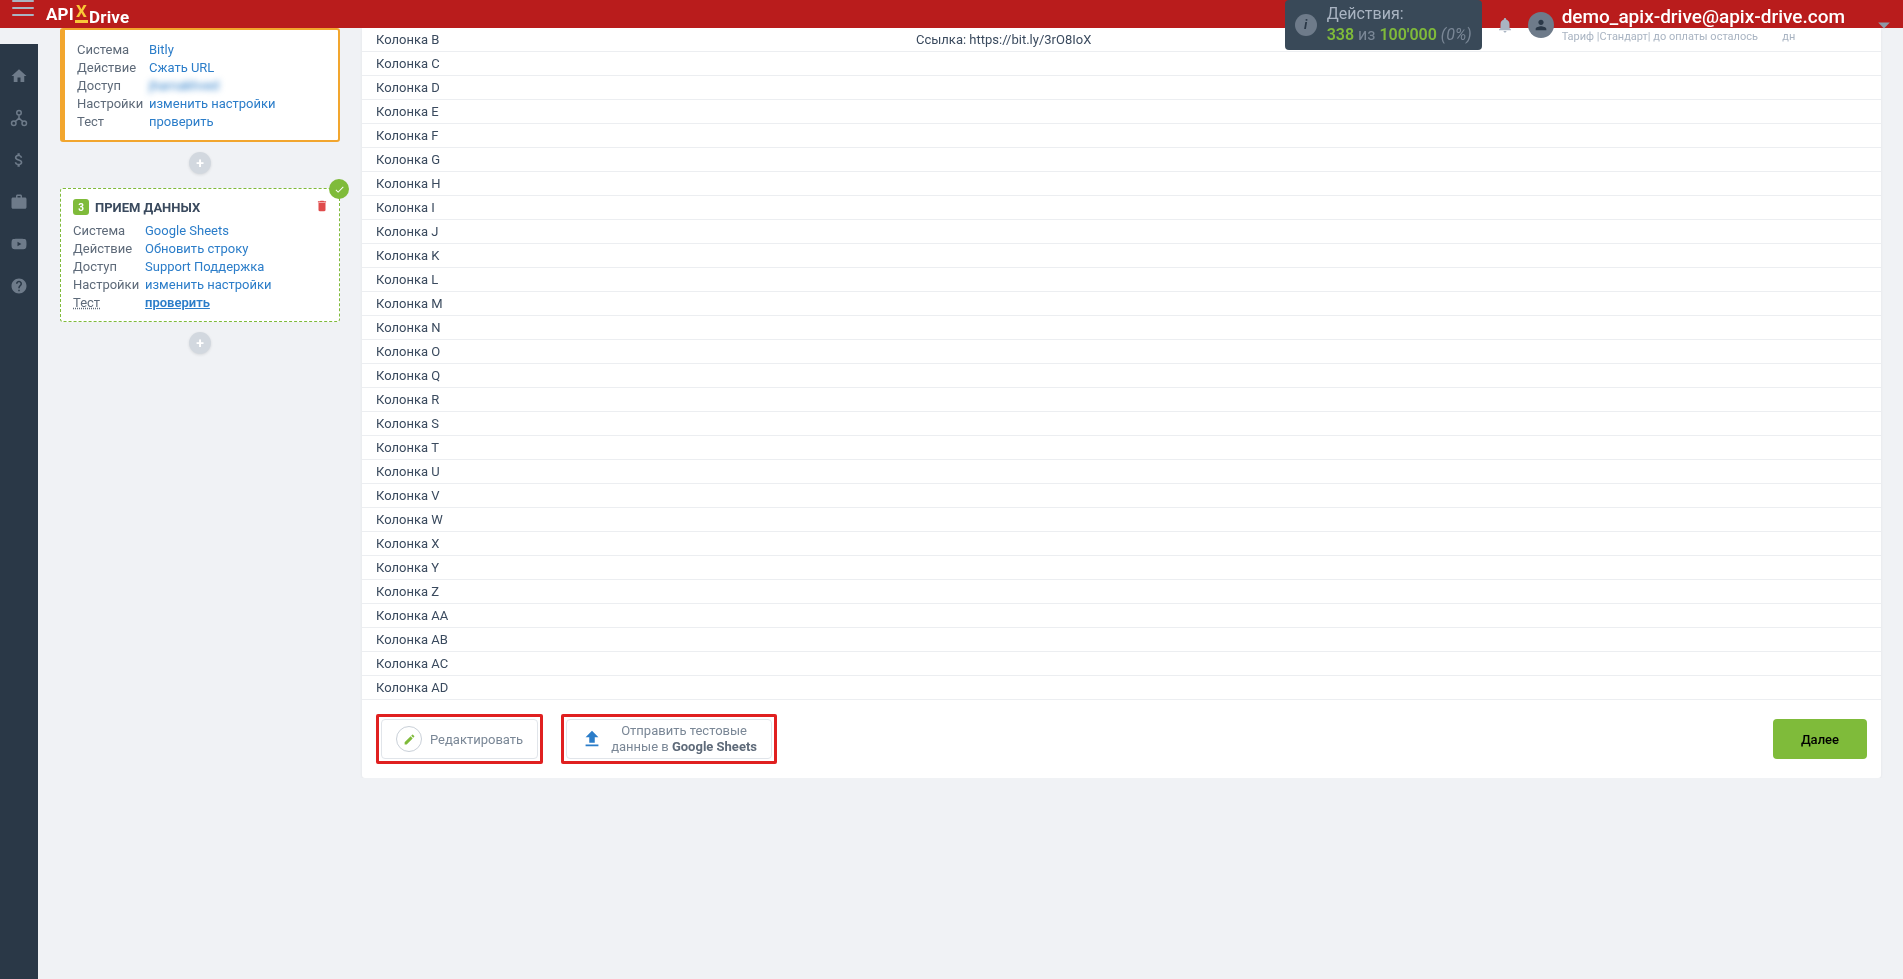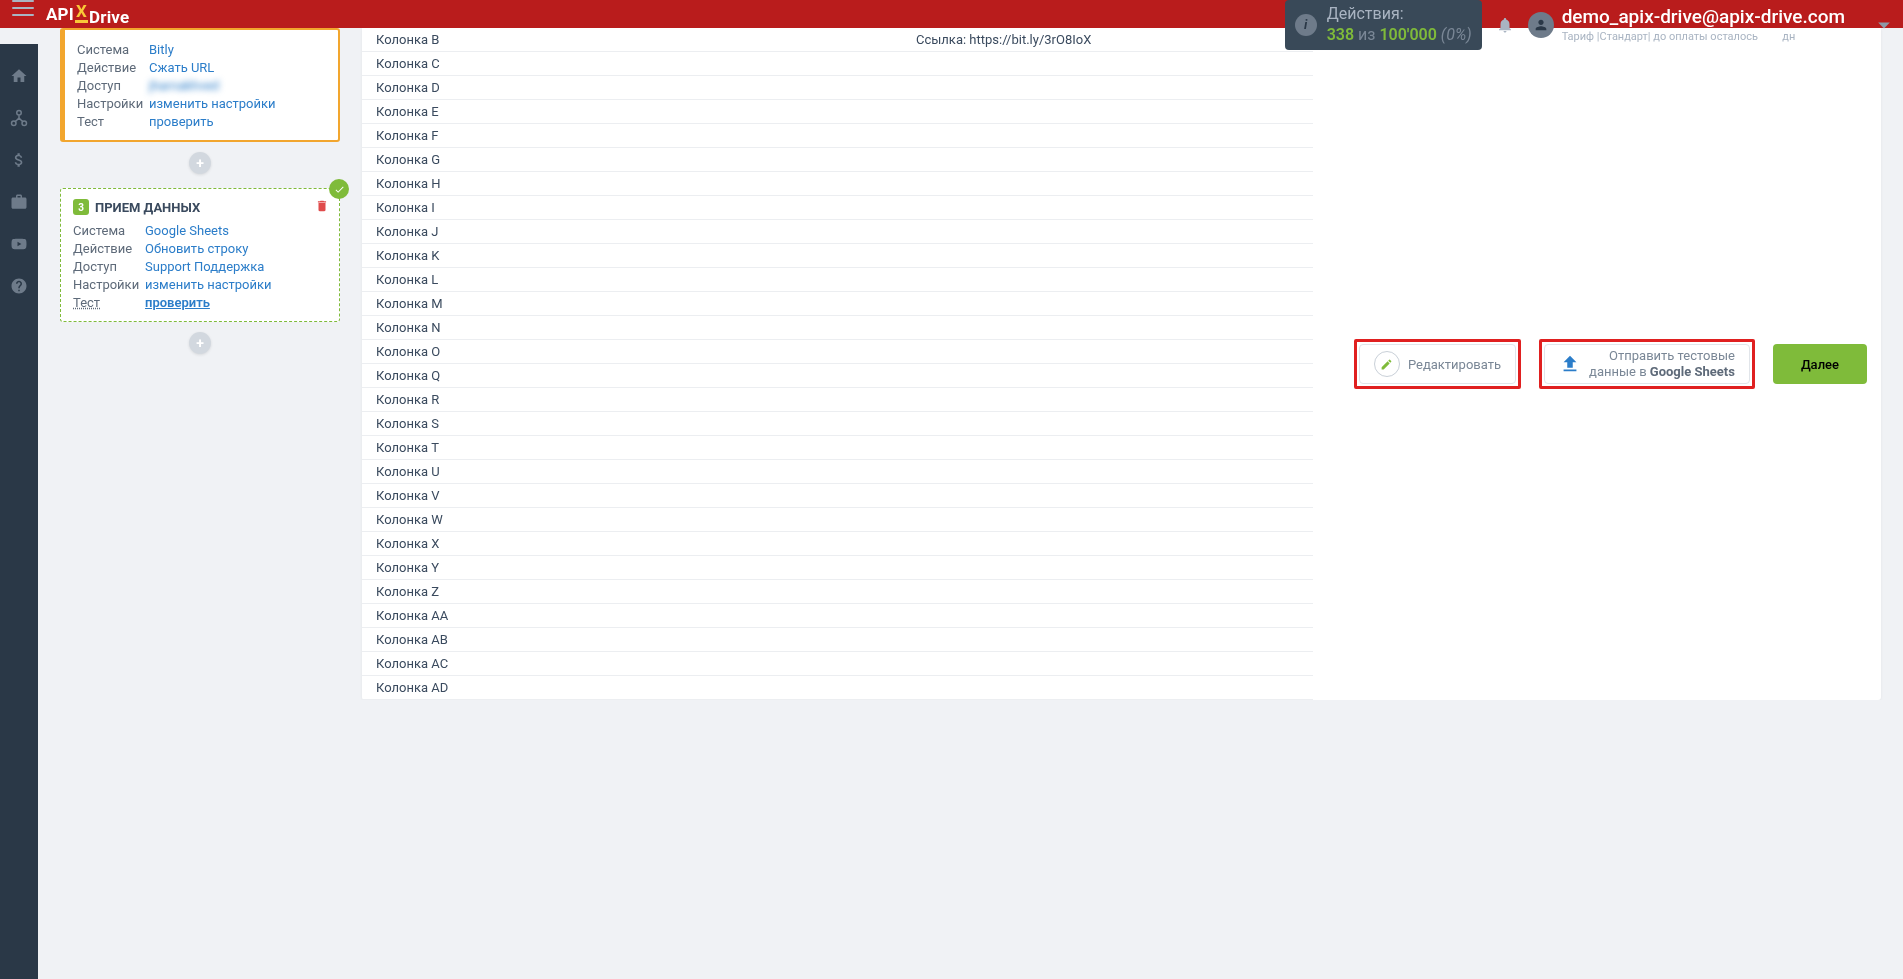--- a/index.html
+++ b/index.html
@@ -33,21 +33,21 @@
 .chevron svg { width: 14px; height: 9px; fill: #8e99a7; }
 
 
 .sidenav { position: fixed; left: 0; top: 44px; bottom: 0; width: 38px; background: #2a3847; display: flex; flex-direction: column; align-items: center; padding-top: 16px; gap: 10px; }
 .sidenav-item { width: 38px; height: 32px; display: flex; align-items: center; justify-content: center; cursor: pointer; }
 .sidenav-item svg { width: 18px; height: 18px; fill: #6e7b8a; }
 
 
 .page { margin-left: 38px; padding: 0 22px; display: flex; gap: 22px; }
 .left-col { width: 280px; flex-shrink: 0; }
-.right-col { flex: 1; background: #fff; border-radius: 0 0 3px 3px; box-shadow: 0 1px 3px rgba(0,0,0,0.06); display: flex; flex-direction: row; gap: 27px; }
+.right-col { flex: 1; background: #fff; border-radius: 0 0 3px 3px; box-shadow: 0 1px 3px rgba(0,0,0,0.06); display: flex; flex-direction: column; }
 
 
 .card { background: #fff; border-radius: 3px; padding: 10px 12px; font-size: 13px; position: relative; }
 .card-orange { border: 2px solid #f2a62e; border-left: 5px solid #f2a62e; }
 .card-green { border: 1.5px dashed #7fbb3a; margin-top: 14px; }
 .card .label { color: #5e6a79; display: inline-block; width: 72px; }
 .card .value-link { color: #2b7dc9; cursor: pointer; }
 .card .value-link.u { text-decoration: underline; }
 .card .value-blur { color: #2b7dc9; filter: blur(3px); }
 .card-row { padding: 1.5px 0; font-size: 13px; }
@@ -64,21 +64,21 @@
 .table-row { display: flex; border-bottom: 1px solid #eceef1; font-size: 13px; }
 .table-row .cell-key { width: 540px; padding: 4px 14px; color: #3a4a5e; }
 .table-row .cell-val { flex: 1; padding: 4px 14px; color: #3a4a5e; }
 
 
 .footer { padding: 14px 14px; display: flex; align-items: center; gap: 18px; }
 .btn { height: 40px; border-radius: 4px; padding: 0 14px; display: flex; align-items: center; gap: 8px; cursor: pointer; border: 1px solid transparent; font-size: 13px; }
 .btn-edit { border: 1px solid #e1e5ea; background: #fff; color: #7a8796; }
 .btn-edit .icon-circle { width: 26px; height: 26px; border-radius: 50%; border: 1px solid #c9d0d8; display: flex; align-items: center; justify-content: center; }
 .btn-edit .icon-circle svg { width: 13px; height: 13px; fill: #7fbb3a; }
-.btn-upload { border: 1px solid #e1e5ea; background: #fff; color: #7a8796; line-height: 1.2; text-align: right; }
+.btn-upload { border: 1px solid #e1e5ea; background: #fff; color: #7a8796; line-height: 1.2; text-align: center; }
 .btn-upload svg { width: 22px; height: 22px; fill: #2b7dc9; flex-shrink: 0; }
 .btn-upload .strong { font-weight: 700; color: #5e6a79; }
 .btn-next { background: #7fbb3a; color: #000000; border: none; padding: 12px 28px; margin-left: auto; font-weight: 500; }
 .red-box { border: 3px solid #e02020; padding: 2px; border-radius: 2px; }
 </style>
 </head>
 <body>
 
 <div class="header">
   <div class="hamburger">

